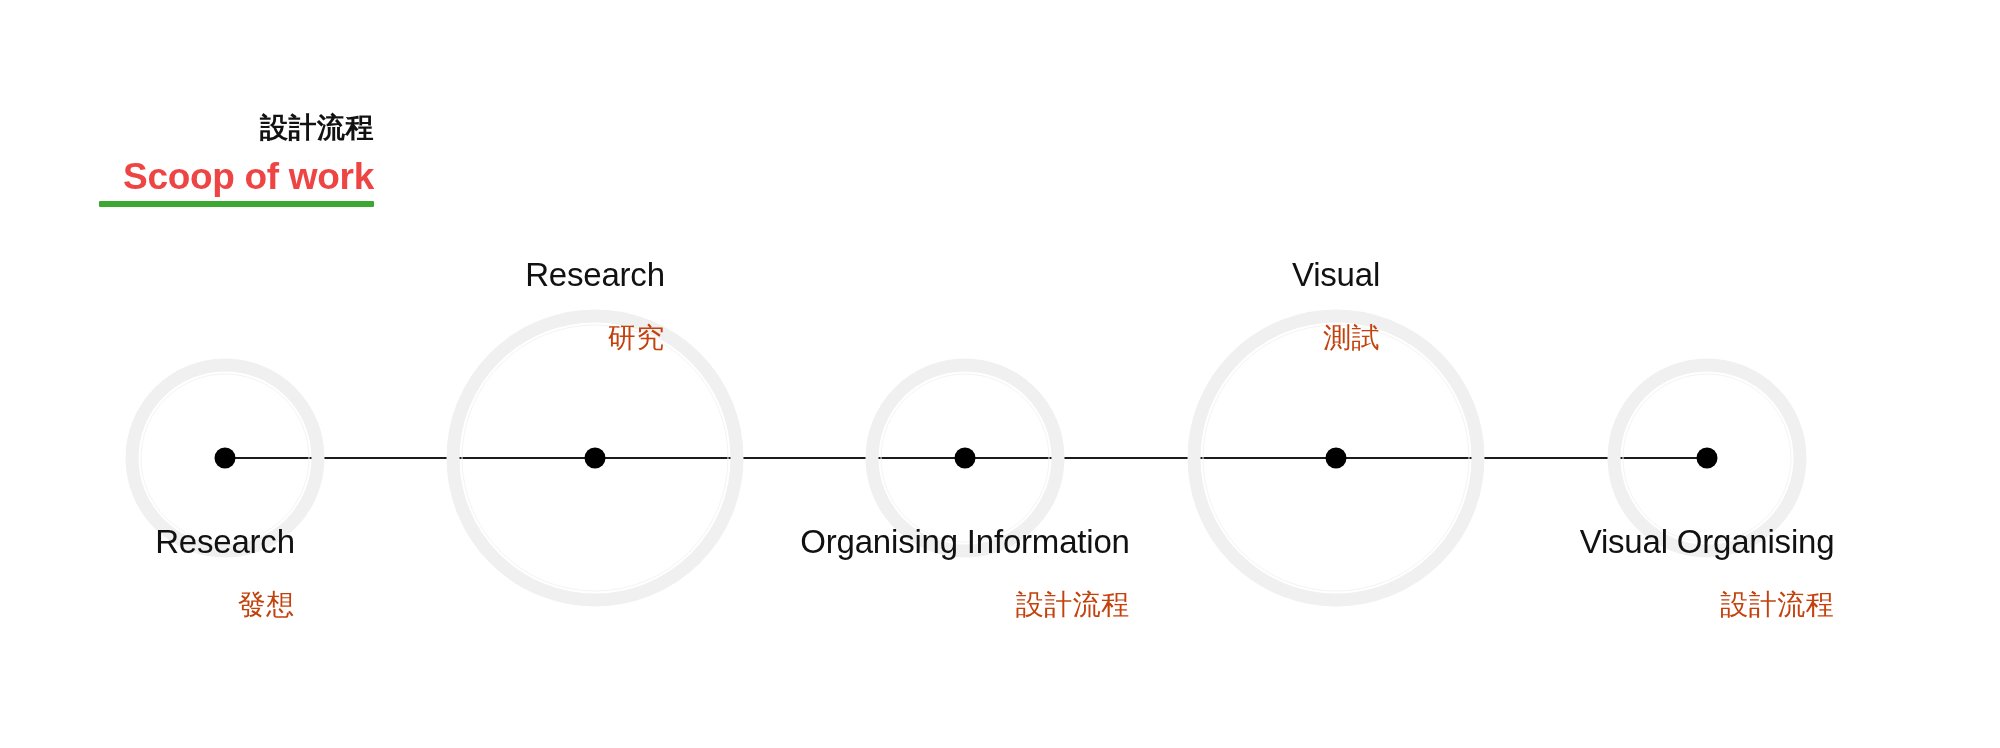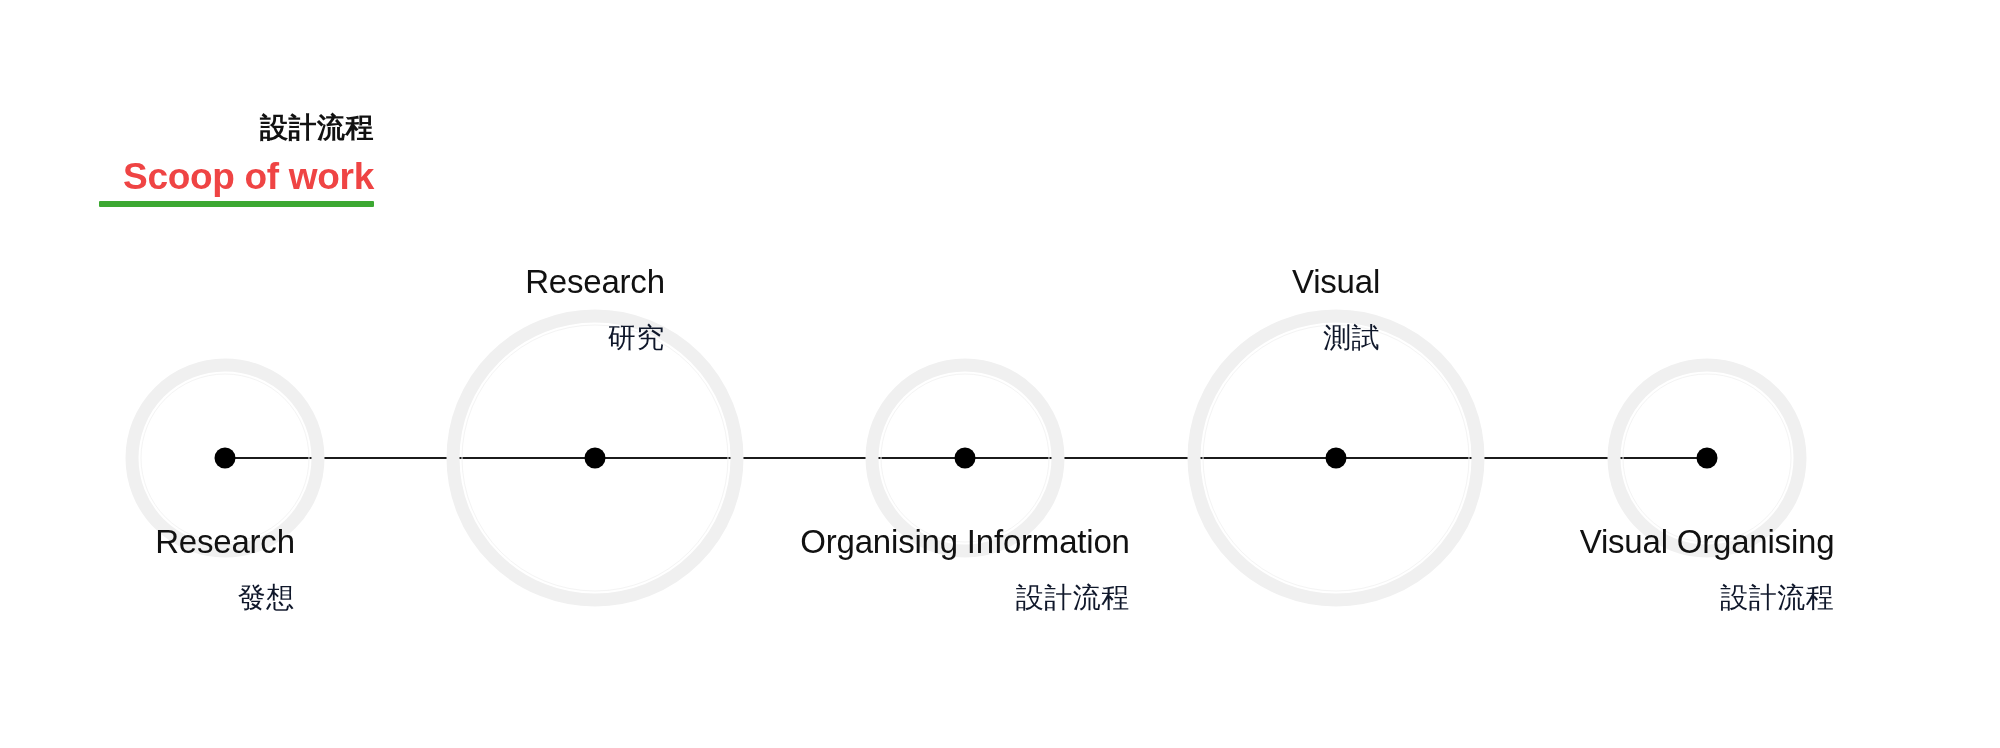--- a/index.html
+++ b/index.html
@@ -113,22 +113,22 @@
     font-weight: 400;
     line-height: 44px;
     letter-spacing: -0.2px;
     color: #111111;
   }
   .label-cn {
     font-size: 28px;
     font-weight: 400;
     line-height: 40px;
     letter-spacing: 0.5px;
-    color: #0f172a;
-    margin-top: 14px;
+    color: #c2410c;
+    margin-top: 21px;
   }
 </style>
 </head>
 <body>
 
 <div class="heading-block">
   <div class="heading-cn">設計流程</div>
   <div class="heading-en-wrap">
     <div class="heading-en">Scoop of work</div>
     <div class="heading-underline" style="background: rgb(60, 168, 50);"></div>

